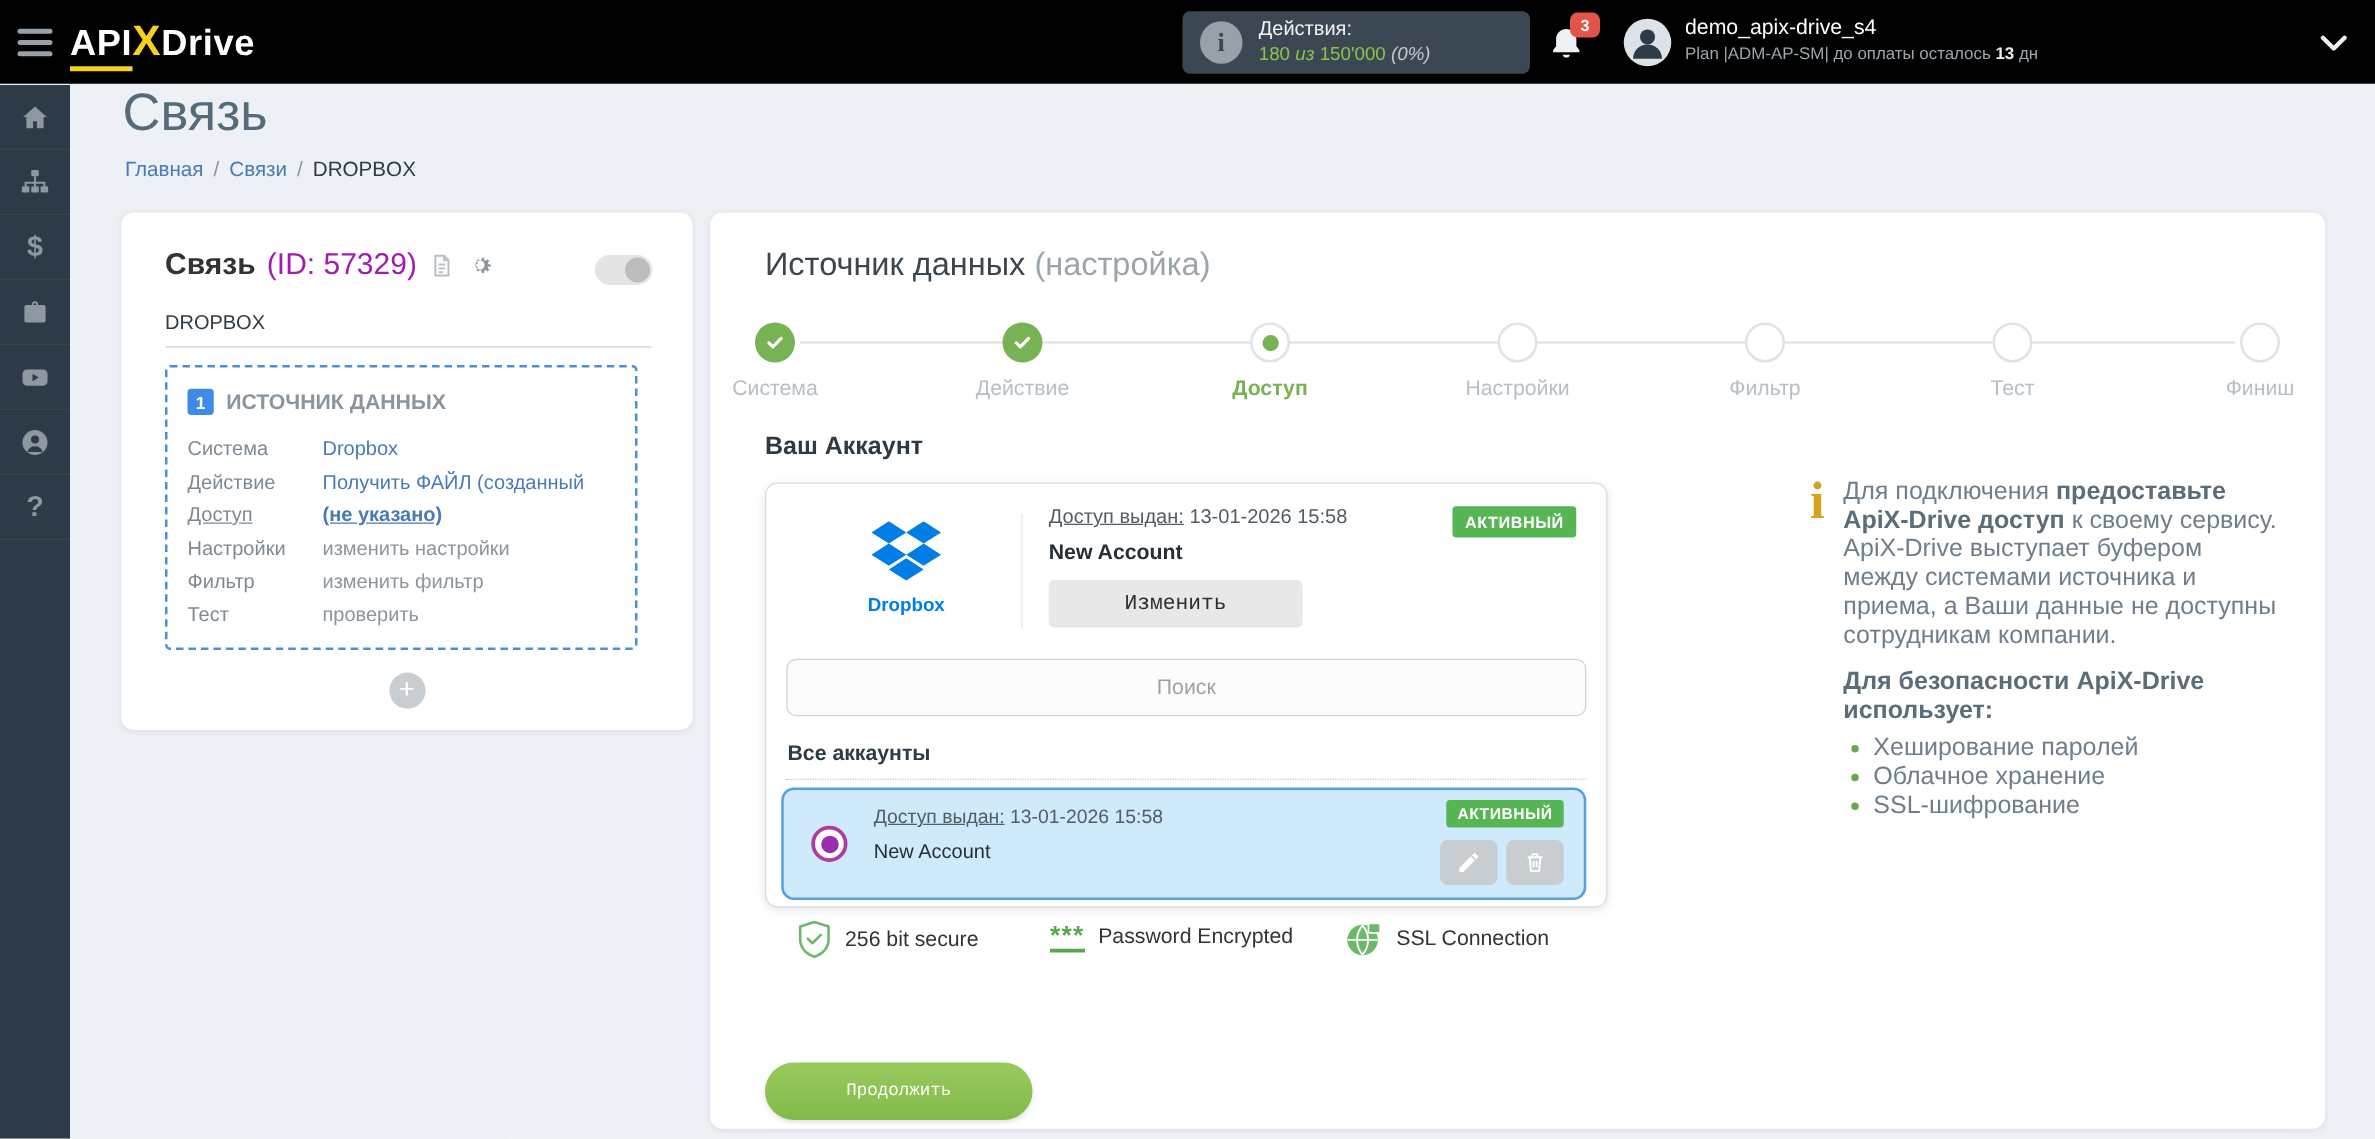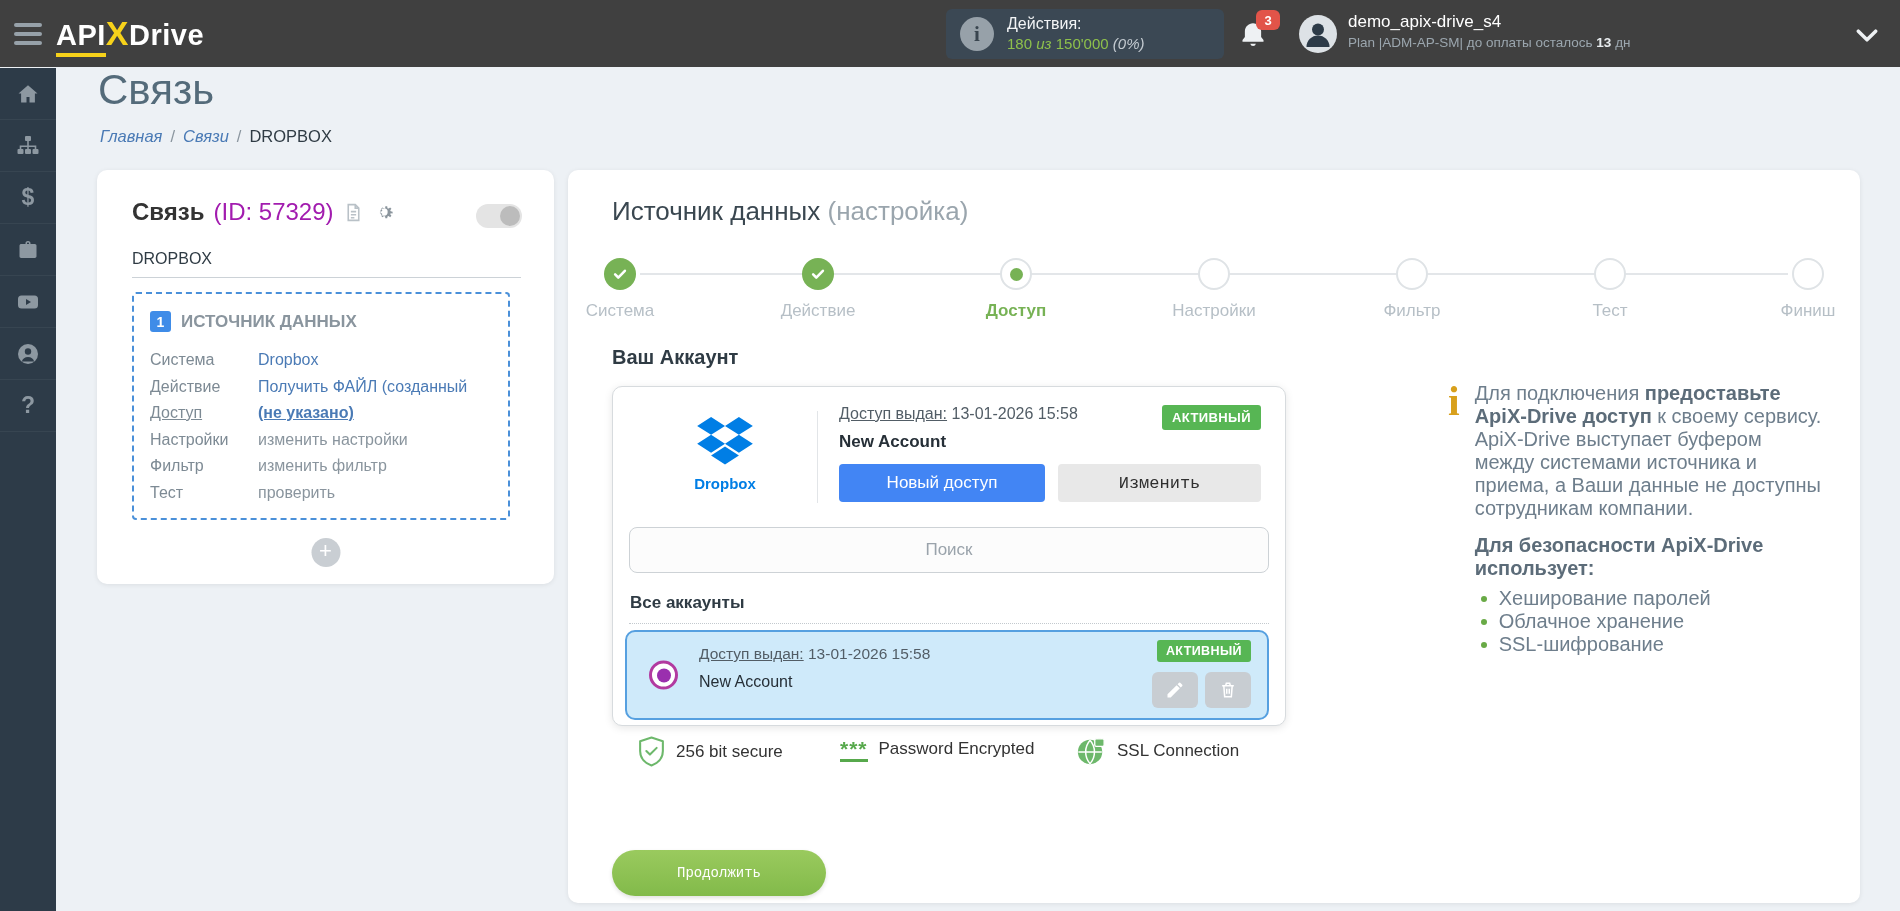--- a/index.html
+++ b/index.html
@@ -4,21 +4,21 @@
 <style>
   * { margin:0; padding:0; box-sizing:border-box; }
   html,body { width:1900px; height:911px; }
   body {
     position:relative; overflow:hidden;
     background:#edf1f5;
     font-family:"Liberation Sans", sans-serif;
     color:#333;
   }
   
-  .topbar { position:absolute; left:0; top:0; width:1900px; height:67px; background:#404040; z-index:10; }
+  .topbar { position:absolute; left:0; top:0; width:1900px; height:67px; background:#000000; z-index:10; }
   .hamburger { position:absolute; left:14px; top:23px; width:28px; height:22px; display:flex; flex-direction:column; justify-content:space-between; cursor:pointer; }
   .hamburger i { display:block; height:4px; border-radius:2px; background:#97a1a9; }
   .logo { position:absolute; left:56px; top:14px; font-size:29px; font-weight:bold; letter-spacing:.5px; cursor:pointer; white-space:nowrap; }
   .logo .l-api { color:#fff; border-bottom:4px solid #f7d21a; padding-bottom:2px; }
   .logo .l-x { color:#f7d21a; font-size:34px; }
   .logo .l-drive { color:#fff; }
   .actions-box { position:absolute; left:946px; top:9px; width:278px; height:50px; background:#3b4854; border-radius:6px; display:flex; align-items:center; padding:0 14px; }
   .info-circle { width:34px; height:34px; border-radius:50%; background:#97a1a9; color:#39454f; font-family:"Liberation Serif",serif; font-weight:bold; font-size:21px; display:flex; align-items:center; justify-content:center; margin-right:13px; flex-shrink:0; }
   .actions-text { line-height:20px; }
   .actions-title { color:#f2f4f6; font-size:16px; }
@@ -35,21 +35,21 @@
   .user-plan b { color:#e8ecef; }
   .chevron { position:absolute; left:1856px; top:28px; cursor:pointer; }
   
   .sidebar { position:absolute; left:0; top:68px; width:56px; height:843px; background:#2d3b48; z-index:9; }
   .side-item { width:56px; height:52px; display:flex; align-items:center; justify-content:center; border-bottom:1px solid rgba(255,255,255,.05); cursor:pointer; color:#8d98a1; }
   .side-item svg { fill:#8d98a1; }
   .glyph { font-size:23px; font-weight:bold; color:#8d98a1; }
   
   .page-title { position:absolute; left:98px; top:66px; font-size:42px; color:#546b7a; }
   .breadcrumb { position:absolute; left:100px; top:127px; font-size:16.5px; color:#8a959e; }
-  .breadcrumb .lnk { color:#4a7ab5; cursor:pointer;font-style:italic; }
+  .breadcrumb .lnk { color:#4a7ab5; cursor:pointer; }
   .breadcrumb .sep { margin:0 8px; color:#8a959e; }
   .breadcrumb .cur { color:#2f3b44; }
   
   .left-card { position:absolute; left:97px; top:170px; width:457px; height:414px; background:#fff; border-radius:10px; box-shadow:0 1px 5px rgba(0,0,0,.08); }
   .lc-head { position:absolute; left:35px; top:28px; display:flex; align-items:center; gap:9px; }
   .lc-title { font-size:24px; font-weight:bold; color:#333; }
   .lc-id { font-size:24px; color:#a21caf; }
   .toggle { position:absolute; right:32px; top:34px; width:46px; height:24px; border-radius:12px; background:#e4e4e4; cursor:pointer; }
   .toggle .knob { position:absolute; right:2px; top:2px; width:20px; height:20px; border-radius:50%; background:#bcbcbc; }
   .lc-name { position:absolute; left:35px; top:80px; right:33px; font-size:16px; color:#2f3b44; padding-bottom:9px; border-bottom:1px solid #ccd2d7; cursor:text; }
@@ -324,21 +324,20 @@
         </svg>
       <div class="db-name">Dropbox</div>
     </div>
     <div class="v-divider"></div>
 
     <div class="acc-head">
       <div class="acc-line1"><span class="und">Доступ выдан:</span> <span>13-01-2026 15:58</span></div>
       <div class="status-badge">АКТИВНЫЙ</div>
       <div class="acc-name">New Account</div>
       <div class="acc-btns">
-        <button class="btn-blue">Новый доступ</button>
         <button class="btn-gray">Изменить</button>
       </div>
     </div>
 
     <input class="search-input" placeholder="Поиск" style="">
 
     <div class="all-accounts">Все аккаунты</div>
     <div class="dotted-sep"></div>
 
     <div class="acc-item">

